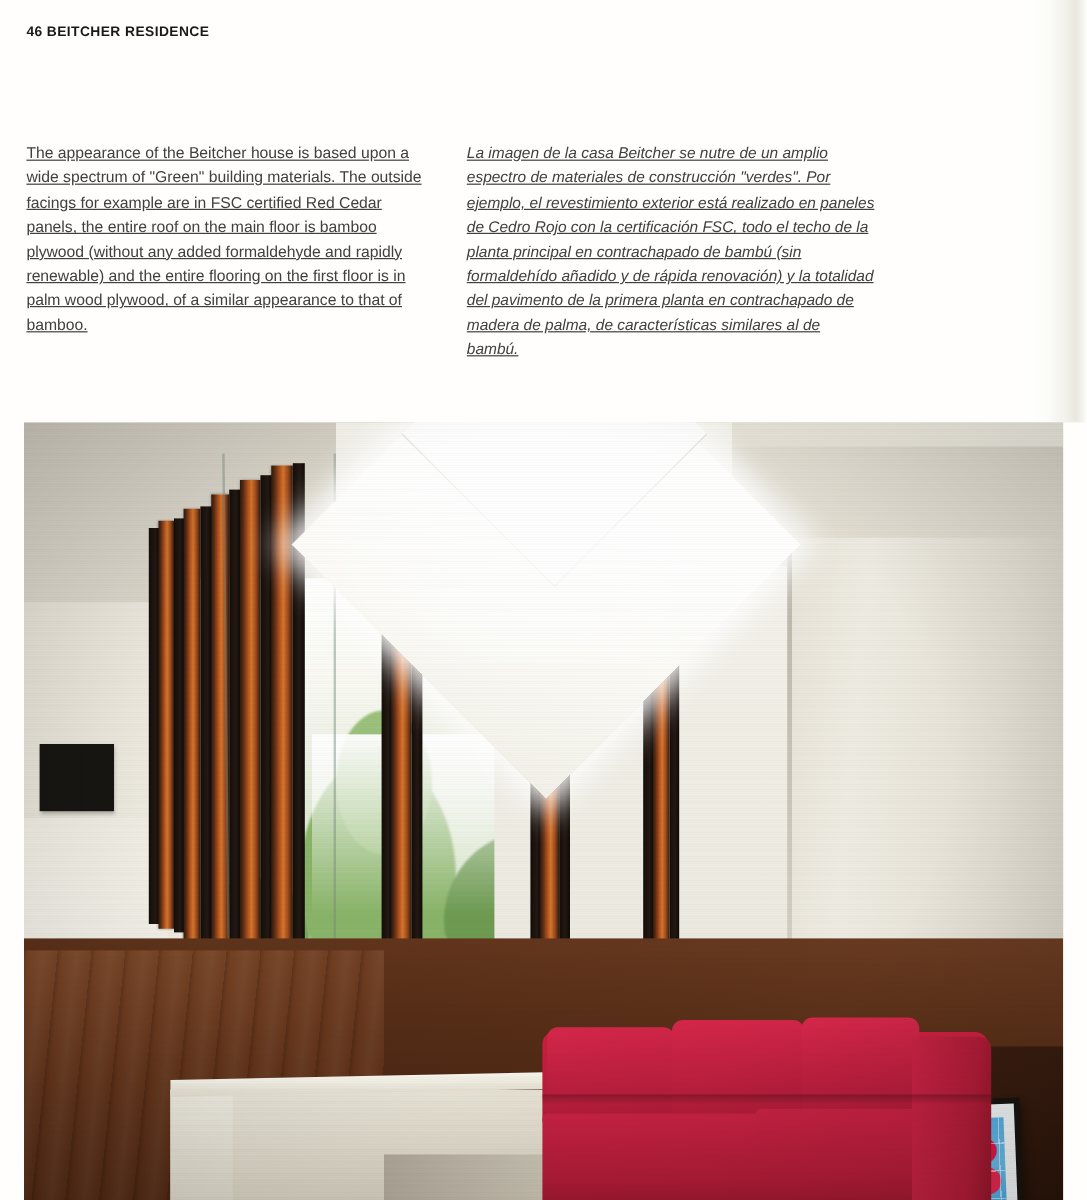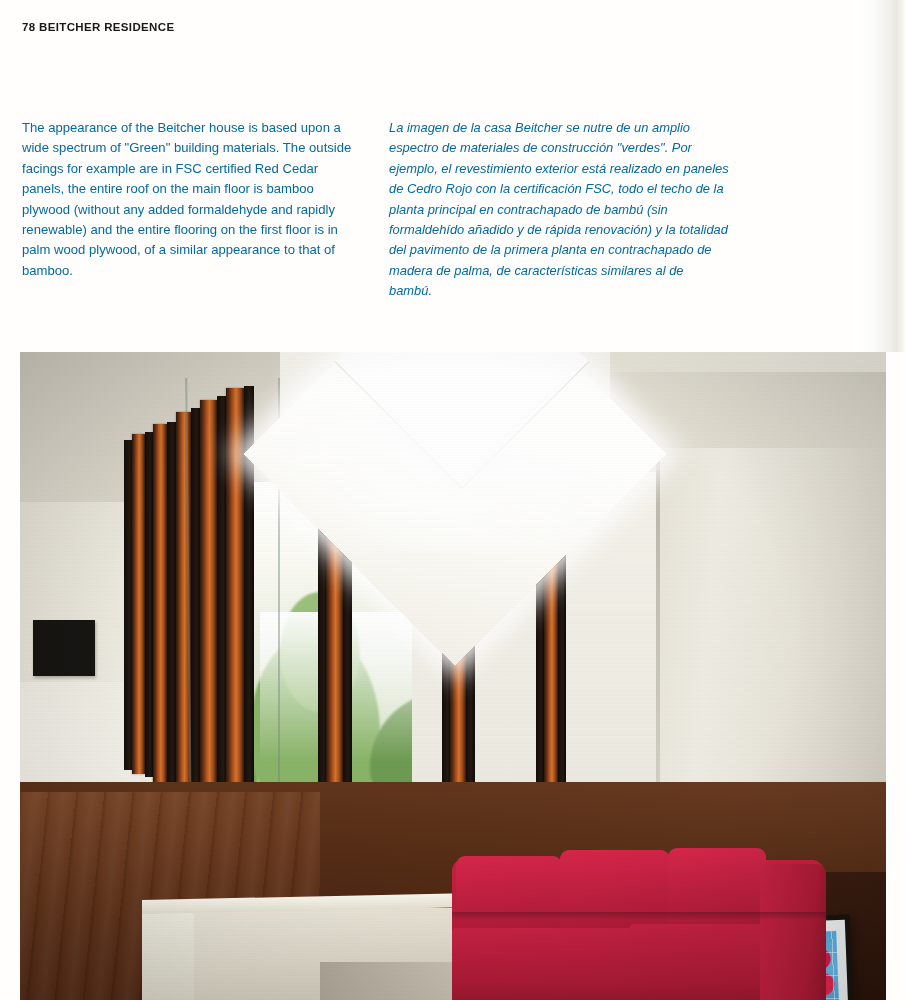--- a/index.html
+++ b/index.html
@@ -18,21 +18,21 @@
   }
 
   
   #header{
     position:absolute; left:22px; top:21px;
     font-size:11.5px; font-weight:bold; letter-spacing:.35px;
     color:#191919; white-space:nowrap;
   }
 
   
-  .col{ position:absolute; top:118px; width:340px; color:#0369a1; }
+  .col{ position:absolute; top:118px; width:340px; color:#404040;text-decoration:underline; }
   #col-en{ left:22px; font-size:13.1px; line-height:20.4px; }
   #col-es{ left:389px; font-size:12.9px; line-height:20.4px; font-style:italic; }
   .col p{ white-space:pre-line; }
 
   
   #photo{
     position:absolute; left:20px; top:352px; width:866px; height:648px;
     overflow:hidden; background:#cfcabb;
   }
   #photo .layer{ position:absolute; }
@@ -232,21 +232,21 @@
     pointer-events:none;
   }
 </style>
 </head>
 <body>
 
 <div id="page">
 
   <div id="page-curl"></div>
 
-  <div id="header">78 BEITCHER RESIDENCE</div>
+  <div id="header">46 BEITCHER RESIDENCE</div>
 
   <div class="col" id="col-en">
     <p>The appearance of the Beitcher house is based upon a wide spectrum of "Green" building materials.  The outside facings for example are in FSC certified Red Cedar panels, the entire roof on the main floor is bamboo plywood (without any added formaldehyde and rapidly renewable) and the entire flooring on the first floor is in palm wood plywood, of a similar appearance to that of bamboo.</p>
   </div>
 
   <div class="col" id="col-es">
     <p>La imagen de la casa Beitcher se nutre de un amplio espectro de materiales de construcción "verdes". Por ejemplo, el revestimiento exterior está realizado en paneles de Cedro Rojo con la certificación FSC, todo el techo de la planta principal en contrachapado de bambú (sin formaldehído añadido y de rápida renovación) y la totalidad del pavimento de la primera planta en contrachapado de madera de palma, de características similares al de bambú.</p>
   </div>
 
   <div id="photo">

